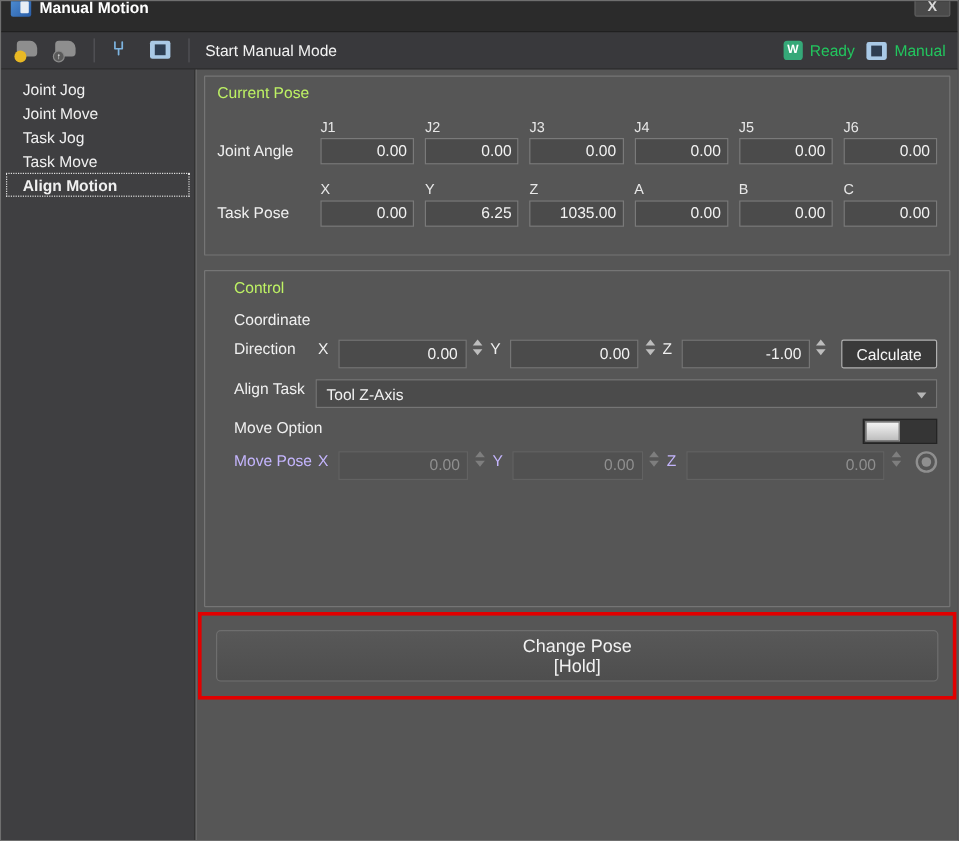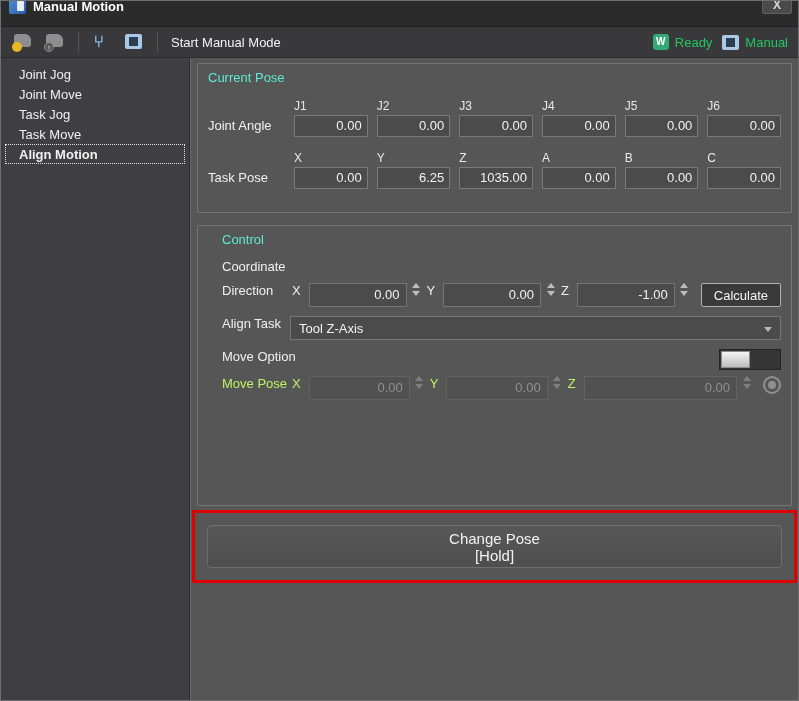--- a/index.html
+++ b/index.html
@@ -62,36 +62,36 @@
   .w-badge {
     width:16px; height:16px; background:#35a878; border-radius:3px; color:#fff;
     font-size:10px; font-weight:bold; text-align:center; line-height:16px; margin-right:6px;
   }
   .status-txt { color:#22c55e; margin-right:10px; }
   .vm-small { width:17px; height:15px; position:relative; margin-right:6px; }
   .vm-small .vm-icon { left:0; top:0; }
   
   .body-row { display:flex; height:643px; }
   .sidebar {
-    width:189px; background:#3f3f41; border-right:1px solid #2c2c2c; padding:6px 0 0 0;
+    width:162px; background:#3f3f41; border-right:1px solid #2c2c2c; padding:6px 0 0 0;
   }
   .side-item {
     height:20px; line-height:20px; padding-left:13px; color:#f0f0f0; cursor:default;
     border:1px dotted transparent; margin:0 4px;
   }
   .side-item.selected { font-weight:bold; border:1px dotted #e0e0e0; }
   .panel {
     flex:1; background:#565656; border-left:1px solid #6a6a6a; position:relative;
     padding:5px 6px 0 6px;
   }
   
   .groupbox {
     border:1px solid #757575; border-radius:1px; padding:4px 10px 8px 10px; background:#565656;
   }
-  .gb-title { color:#5eead4; padding-top:2px; }
+  .gb-title { color:#bef264; padding-top:2px; }
   .gb-current { height:150px; }
   .gb-control { height:281px; margin-top:12px;padding-left:24px; }
   
   .pose-row { display:flex; margin-top:14px; }
   .pose-label { width:86px; color:#f0f0f0; align-self:flex-end; padding-bottom:4px; }
   .pose-cols { flex:1; display:flex; gap:9px; }
   .pose-col { flex:1; }
   .pose-head { font-size:12px; color:#e8e8e8; margin-bottom:2px; }
   .ro-field {
     height:22px; background:#4b4b4b; border:1px solid #7a7a7a; color:#f2f2f2;
@@ -125,21 +125,21 @@
     border-radius:2px; color:#f5f5f5; font-size:13px; cursor:default;
   }
   .toggle {
     margin-left:auto; width:62px; height:21px; background:#353535; border:1px solid #242424;
     position:relative; cursor:default;
   }
   .knob {
     position:absolute; left:1px; top:1px; width:29px; height:17px;
     background:linear-gradient(#f4f4f4,#bdbdbd); border:1px solid #8a8a8a;
   }
-  .disabled .ctl-label, .disabled .axis-lab { color:#bef264; }
+  .disabled .ctl-label, .disabled .axis-lab { color:#c4b5fd; }
   .disabled .spin-field { background:#515151; border-color:#626262; color:#8f8f8f; }
   .disabled .tri-up { border-bottom-color:#7e7e7e; }
   .disabled .tri-down { border-top-color:#7e7e7e; }
   .radio-icon {
     width:18px; height:18px; border:2px solid #8f8f8f; border-radius:50%;
     margin-left:8px; position:relative; flex:0 0 auto;
   }
   .radio-icon::after {
     content:""; position:absolute; left:3px; top:3px; width:8px; height:8px;
     border-radius:50%; background:#8f8f8f;

